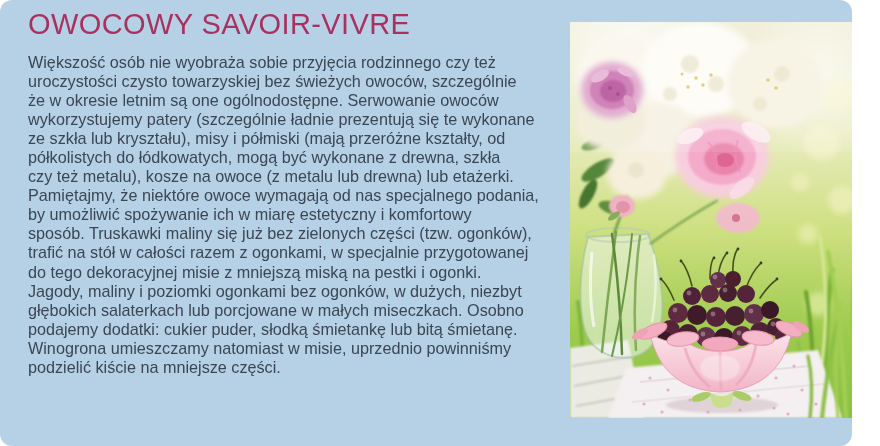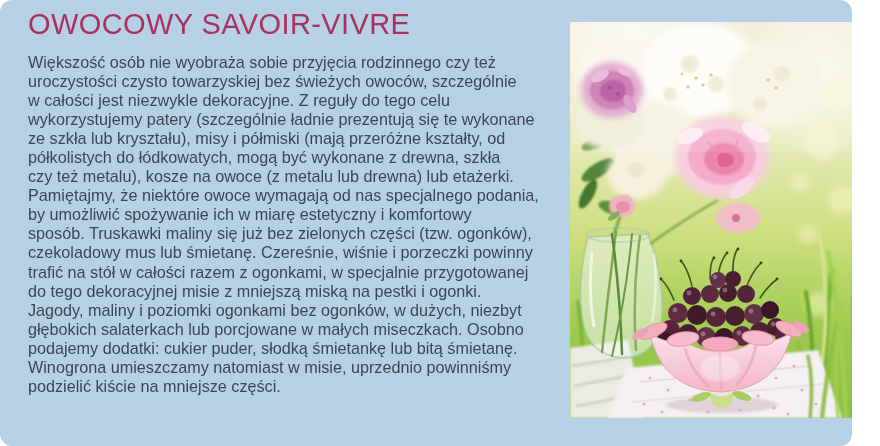--- a/index.html
+++ b/index.html
@@ -27,29 +27,28 @@
 </head>
 <body>
 
 <div class="card">
 
   <div class="title">OWOCOWY SAVOIR-VIVRE</div>
 
   <div class="body-text">
     <div class="body-line">Większość osób nie wyobraża sobie przyjęcia rodzinnego czy też</div>
     <div class="body-line">uroczystości czysto towarzyskiej bez świeżych owoców, szczególnie</div>
-    <div class="body-line">w całości jest niezwykle dekoracyjne. Z reguły do tego celu</div>
+    <div class="body-line">że w okresie letnim są one ogólnodostępne. Serwowanie owoców</div>
     <div class="body-line">wykorzystujemy patery (szczególnie ładnie prezentują się te wykonane</div>
     <div class="body-line">ze szkła lub kryształu), misy i półmiski (mają przeróżne kształty, od</div>
     <div class="body-line">półkolistych do łódkowatych, mogą być wykonane z drewna, szkła</div>
     <div class="body-line">czy też metalu), kosze na owoce (z metalu lub drewna) lub etażerki.</div>
     <div class="body-line">Pamiętajmy, że niektóre owoce wymagają od nas specjalnego podania,</div>
     <div class="body-line">by umożliwić spożywanie ich w miarę estetyczny i komfortowy</div>
     <div class="body-line">sposób. Truskawki maliny się już bez zielonych części (tzw. ogonków),</div>
-    <div class="body-line">czekoladowy mus lub śmietanę. Czereśnie, wiśnie i porzeczki powinny</div>
     <div class="body-line">trafić na stół w całości razem z ogonkami, w specjalnie przygotowanej</div>
     <div class="body-line">do tego dekoracyjnej misie z mniejszą miską na pestki i ogonki.</div>
     <div class="body-line">Jagody, maliny i poziomki ogonkami bez ogonków, w dużych, niezbyt</div>
     <div class="body-line">głębokich salaterkach lub porcjowane w małych miseczkach. Osobno</div>
     <div class="body-line">podajemy dodatki: cukier puder, słodką śmietankę lub bitą śmietanę.</div>
     <div class="body-line">Winogrona umieszczamy natomiast w misie, uprzednio powinniśmy</div>
     <div class="body-line">podzielić kiście na mniejsze części.</div>
   </div>
 
   <div class="photo">

